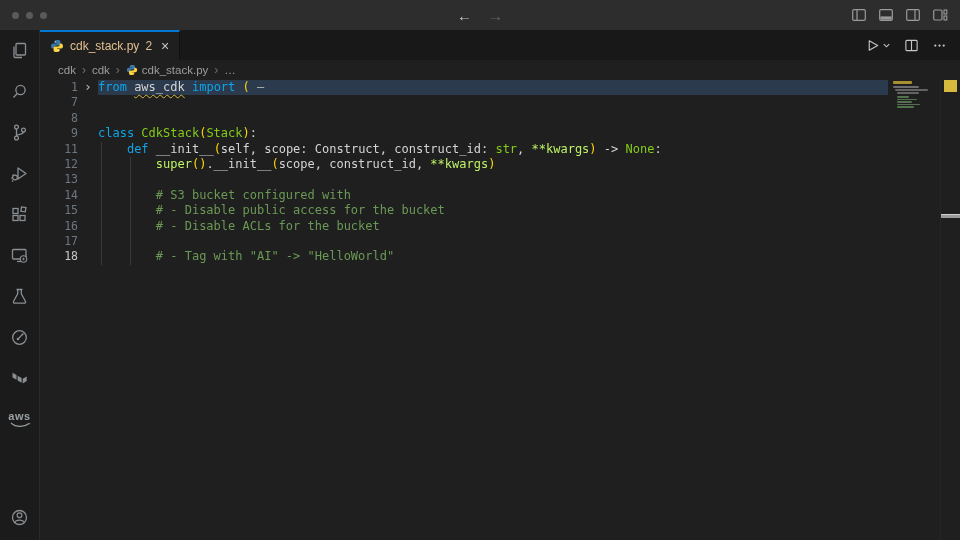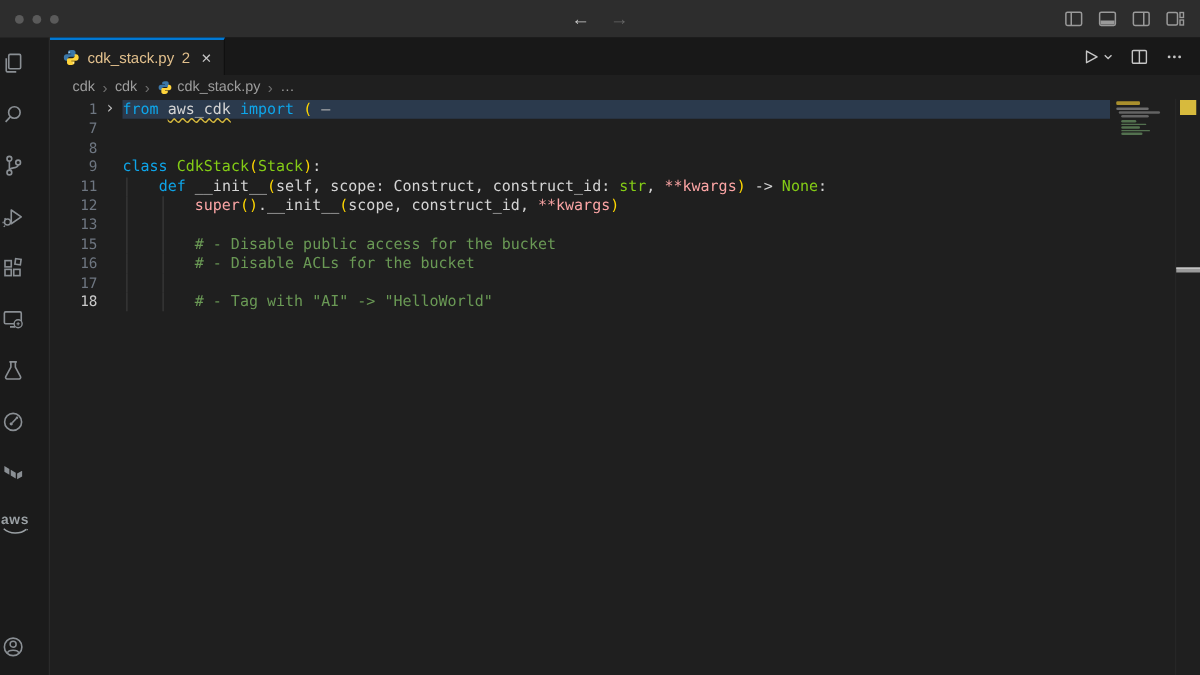--- a/index.html
+++ b/index.html
@@ -13,21 +13,21 @@
   .dots{display:flex;gap:7px;padding-left:12px}
   .dot{width:7px;height:7px;border-radius:50%;background:#5a5a5a}
   .nav-center{position:absolute;left:50%;transform:translateX(-50%);display:flex;gap:16px;font-size:15px}
   .nav-back{color:#c8c8c8}
   .nav-fwd{color:#666}
   .tb-right{margin-left:auto;display:flex;align-items:center;gap:11px;padding-right:12px}
   .tb-right svg{display:block}
   
   .body{display:flex;height:510px}
   .activitybar{width:40px;background:#1b1b1b;border-right:1px solid #2a2a2a;display:flex;flex-direction:column;align-items:center;flex:none}
-  .ab-item{height:41px;width:100%;display:flex;align-items:center;justify-content:flex-start;cursor:pointer}
+  .ab-item{height:41px;width:100%;display:flex;align-items:center;justify-content:center;cursor:pointer}
   .ab-item svg{display:block}
   .ab-bottom{margin-top:auto;margin-bottom:2px}
   .aws-wrap{display:flex;flex-direction:column;align-items:center;line-height:1}
   .aws-txt{font-size:11px;font-weight:bold;color:#9aa0a4;letter-spacing:.5px}
   
   .editor-region{flex:1;display:flex;flex-direction:column;background:#1f1f1f;min-width:0;position:relative}
   .tabbar{height:30px;background:#181818;display:flex;align-items:stretch}
   .tab{display:flex;align-items:center;gap:6px;padding:0 10px;background:#1f1f1f;border-top:2px solid #0078d4;border-right:1px solid #101010;font-size:12px;color:#e2c08d;cursor:pointer}
   .tab-badge{color:#e2c08d}
   .tab-close{color:#c5c5c5;font-size:14px;margin-left:3px}
@@ -44,21 +44,21 @@
   .row{display:flex;height:15.4px;line-height:15.4px}
   .lnum{width:38px;text-align:right;color:#6e7681;flex:none;font-size:11.5px;user-select:none}
   .lnum.active{color:#c9c9c9}
   .chev{width:20px;text-align:center;color:#bdbdbd;flex:none;font-size:13px;line-height:14px;cursor:pointer}
   .codepre{flex:1;white-space:pre;position:relative;cursor:text}
   .row.hl .codepre{background:#2b3a4d}
   .guide{position:absolute;top:0;bottom:0;width:1px;background:#3a3a3a}
   .tk-k{color:#0ea5e9}
   .tk-p{color:#d4d4d4}
   .tk-t{color:#84cc16}
-  .tk-f{color:#fca5a5}
+  .tk-f{color:#bef264}
   .tk-b{color:#ffd700}
   .tk-c{color:#6a9955}
   .tk-d{color:#b8b8b8}
   .tk-w{color:#d4d4d4;text-decoration:underline wavy #d7ba3d 1px;text-underline-offset:3px}
   
   .minimap{position:absolute;top:1px;right:22px;width:48px;height:220px;cursor:pointer}
   .mm-bar{position:absolute;border-radius:1px}
   .ruler{position:absolute;top:0;right:0;bottom:0;width:20px;border-left:1px solid #262626}
   .ruler-warn{position:absolute;top:1px;left:3px;width:13px;height:12px;background:#d7ba3d}
   .ruler-pos{position:absolute;top:135px;left:0;width:20px;height:4px;background:#9a9a9a;border-top:1px solid #cfcfcf}
@@ -277,20 +277,25 @@
               <div class="lnum">12</div>
               <div class="chev"></div>
               <div class="codepre"><div class="guide" style="left: calc(0.4ch);"></div><div class="guide" style="left: calc(4.4ch);"></div><span class="tk-p">        </span><span class="tk-f">super</span><span class="tk-b">()</span><span class="tk-p">.</span><span class="tk-p">__init__</span><span class="tk-b">(</span><span class="tk-p">scope, construct_id, </span><span class="tk-f">**kwargs</span><span class="tk-b">)</span></div>
             </div>
             <div class="row">
               <div class="lnum">13</div>
               <div class="chev"></div>
               <div class="codepre"><div class="guide" style="left: calc(0.4ch);"></div><div class="guide" style="left: calc(4.4ch);"></div></div>
             </div>
             <div class="row">
+              <div class="lnum">14</div>
+              <div class="chev"></div>
+              <div class="codepre"><div class="guide" style="left: calc(0.4ch);"></div><div class="guide" style="left: calc(4.4ch);"></div><span class="tk-c">        # S3 bucket configured with</span></div>
+            </div>
+            <div class="row">
               <div class="lnum">15</div>
               <div class="chev"></div>
               <div class="codepre"><div class="guide" style="left: calc(0.4ch);"></div><div class="guide" style="left: calc(4.4ch);"></div><span class="tk-c">        # - Disable public access for the bucket</span></div>
             </div>
             <div class="row">
               <div class="lnum">16</div>
               <div class="chev"></div>
               <div class="codepre"><div class="guide" style="left: calc(0.4ch);"></div><div class="guide" style="left: calc(4.4ch);"></div><span class="tk-c">        # - Disable ACLs for the bucket</span></div>
             </div>
             <div class="row">

